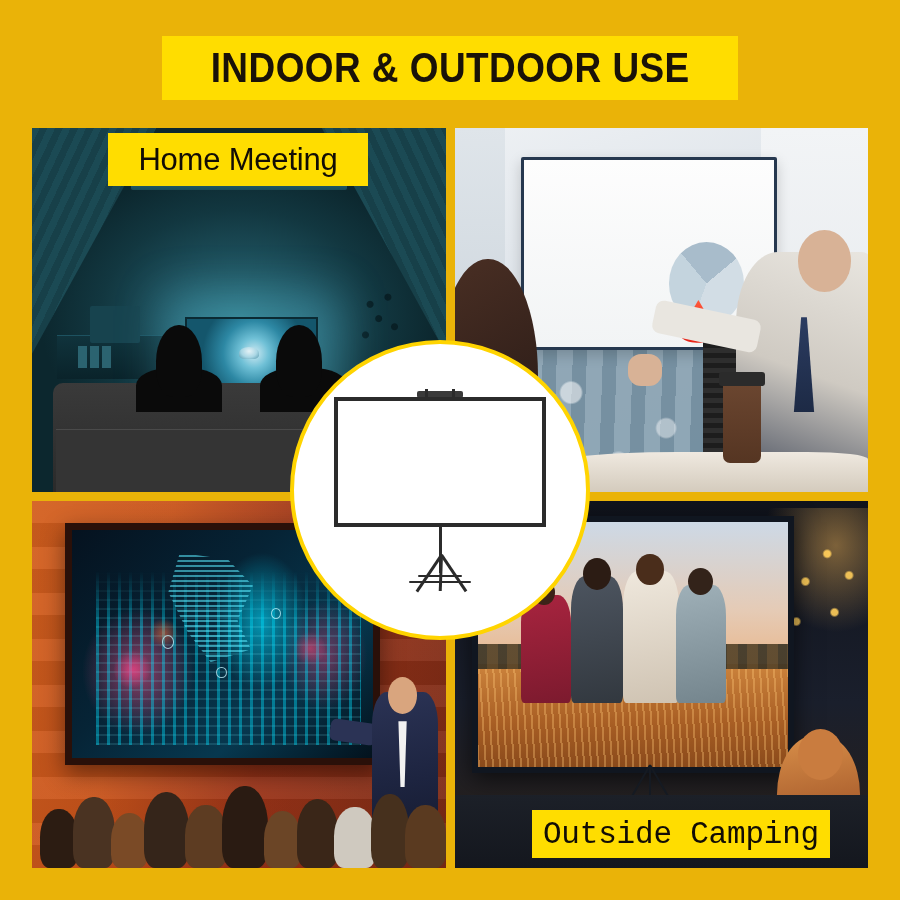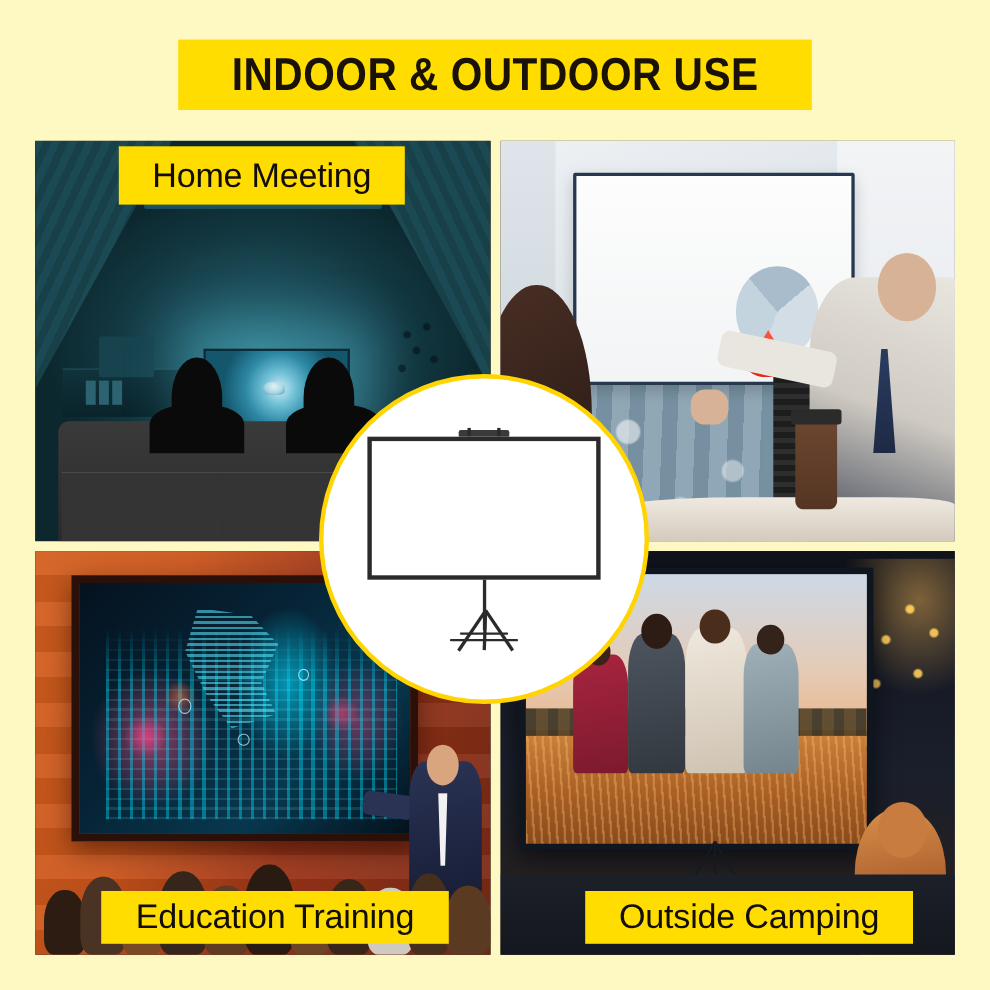--- a/index.html
+++ b/index.html
@@ -8,21 +8,21 @@
   html, body {
     width:900px; height:900px;
     background:#ffffff;
     font-family:"Liberation Sans", sans-serif;
     overflow:hidden;
   }
 
   #stage {
     position:relative;
     width:900px; height:900px;
-    background:#fef9c3;
+    background:#eab308;
   }
 
   
   .title-banner {
     position:absolute;
     left:162px; top:36px;
     width:576px; height:64px;
     background:#FFDD00;
     display:flex; align-items:center; justify-content:center;
   }
@@ -378,21 +378,21 @@
   .chip span {
     font-size:31px;
     font-weight:400;
     color:#120d05;
     white-space:nowrap;
     letter-spacing:-0.2px;
   }
   .chip-home   { left:108px; top:133px; width:260px; height:53px; }
   .chip-office { left:530px; top:130px; width:250px; height:58px; }
   .chip-edu    { left:92px;  top:810px; width:316px; height:48px; }
-  .chip-camp   { left:532px; top:810px; width:298px; height:48px; }
+  .chip-camp   { left:532px; top:810px; width:298px; height:48px;font-family:Liberation Mono, monospace; }
 
   
   .badge {
     position:absolute;
     left:290px; top:340px;
     width:300px; height:300px;
     border-radius:50%;
     background:#ffffff;
     border:4px solid #FFD400;
     z-index:10;
@@ -563,23 +563,20 @@
         <div class="camp-kid-head"></div>
         <div class="camp-ground"></div>
       </div>
     </div>
 
   </div>
 
   <div class="chip chip-home">
     <span>Home Meeting</span>
   </div>
-  <div class="chip chip-edu">
-    <span>Education Training</span>
-  </div>
   <div class="chip chip-camp">
     <span>Outside Camping</span>
   </div>
 
   <div class="badge">
     <div class="product">
       <div class="prod-tophandle"></div>
       <div class="prod-frame"></div>
       <div class="prod-post"></div>
       <div class="prod-leg leg-l"></div>

